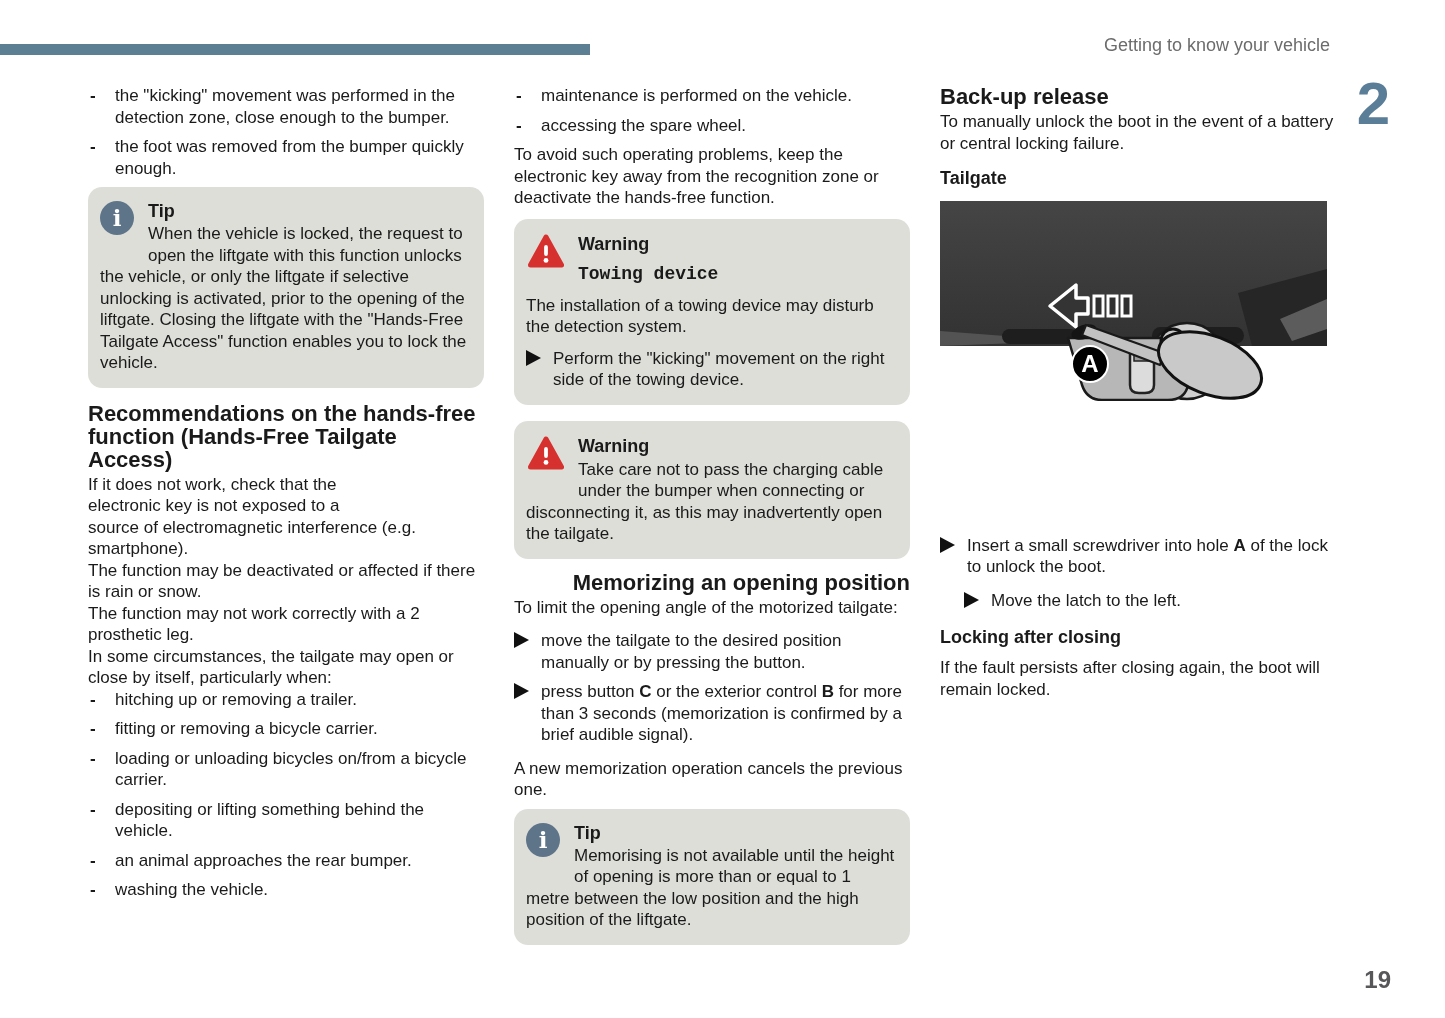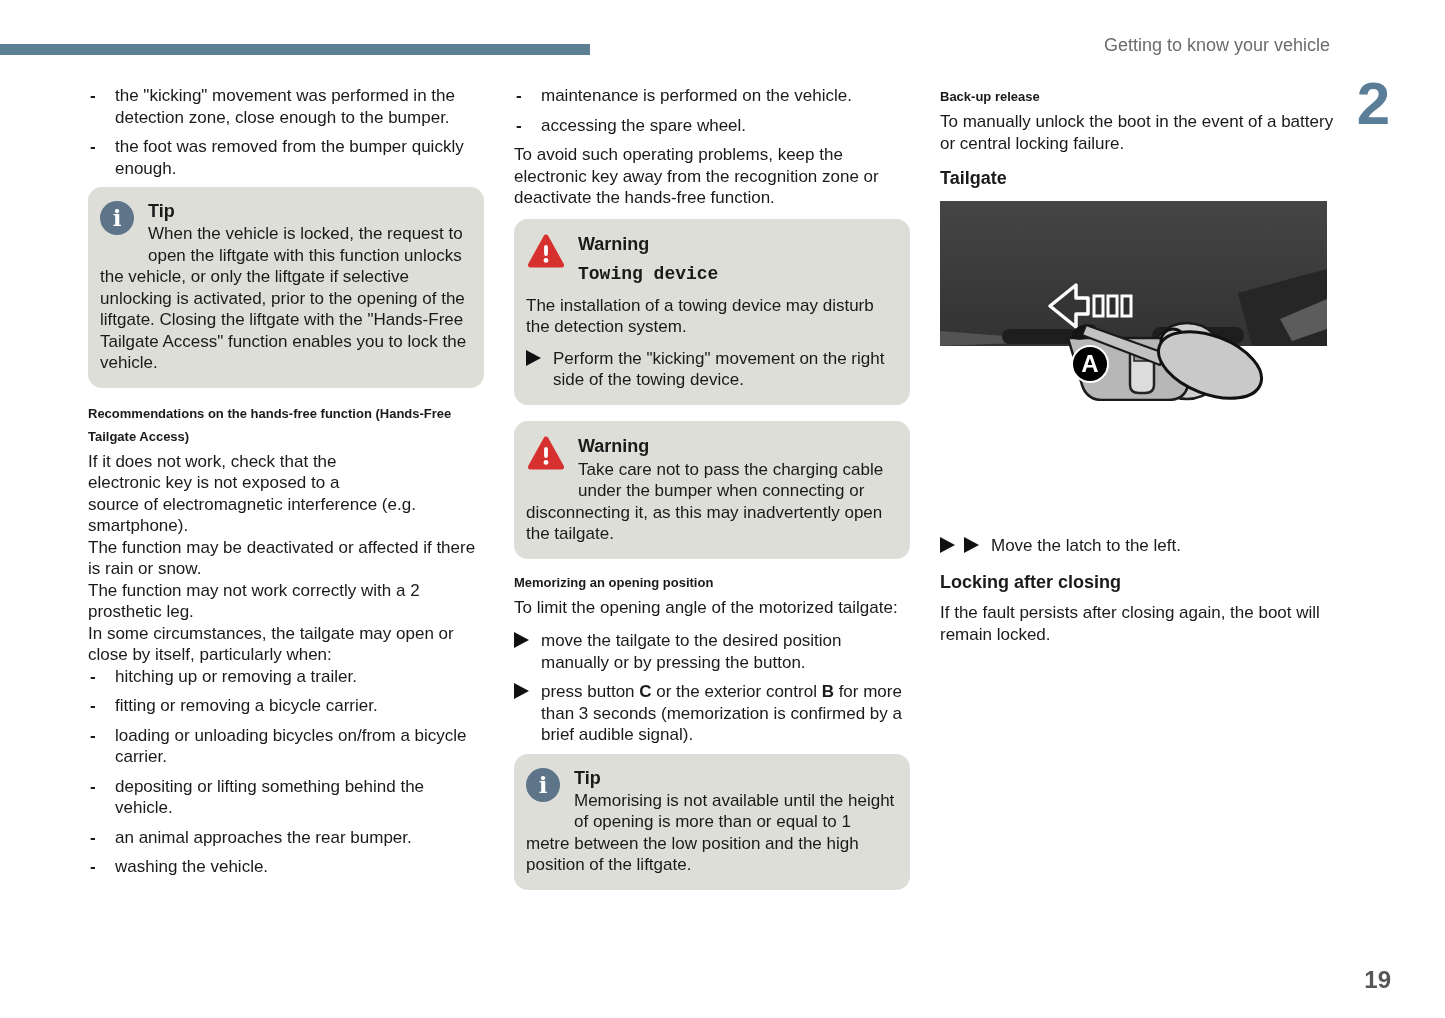--- a/index.html
+++ b/index.html
@@ -30,21 +30,21 @@
   .warn-sub { font-weight:bold; font-size:18px; line-height:26px; margin-top:4px;font-family:Liberation Mono, monospace; }
 
   .icon-info {
     float:left; width:34px; height:34px; margin:2px 14px 16px 0;
     border-radius:50%; background:#5e7589; color:#fff;
     display:flex; align-items:center; justify-content:center;
     font-size:23px; font-weight:bold; font-family:"DejaVu Serif", serif;
   }
   .icon-warn { float:left; width:36px; height:34px; margin:3px 14px 15px 2px; }
 
-  .section-h { font-size:13px; line-height:23px; font-weight:bold; margin:14px 0 3px 0; }
+  .section-h { font-size:22px; line-height:23px; font-weight:bold; margin:14px 0 3px 0; }
   .sub-h { font-size:18px; line-height:24px; font-weight:bold; }
 
   .step { position:relative; padding-left:27px; }
   .tri {
     position:absolute; left:0; top:2px; width:0; height:0;
     border-top:8px solid transparent; border-bottom:8px solid transparent;
     border-left:15px solid #111;
   }
 
   .figure { margin-top:11px; margin-bottom:128px; }
@@ -123,34 +123,35 @@
           <svg width="36" height="34" viewBox="0 0 36 34">
             <polygon points="18,3 33.5,31 2.5,31" fill="#d6312e" stroke="#d6312e" stroke-width="5" stroke-linejoin="round"></polygon>
             <rect x="16.1" y="11" width="3.8" height="11" rx="1.9" fill="#ffffff"></rect>
             <circle cx="18" cy="26.4" r="2.4" fill="#ffffff"></circle>
           </svg>
         </span>
         <span class="box-title warn-title">Warning</span><br>
         <span>Take care not to pass the charging cable under the bumper when connecting or disconnecting it, as this may inadvertently open the tailgate.</span>
       </div>
 
-      <div class="section-h" style="margin-top:12px;">Memorizing an opening position</div>
+      <div class="section-h" style="margin-top:12px;text-align:right;">Memorizing an opening position</div>
       <p>To limit the opening angle of the motorized tailgate:</p>
 
       <div class="steps mt12">
         <div class="step">
           <span class="tri"></span>
           <span>move the tailgate to the desired position manually or by pressing the button.</span>
         </div>
         <div class="step">
           <span class="tri"></span>
           <span><span>press button </span><b>C</b><span> or the exterior control </span><b>B</b><span> for more than 3 seconds (memorization is confirmed by a brief audible signal).</span></span>
         </div>
       </div>
 
+      <p class="mt12">A new memorization operation cancels the previous one.</p>
 
       <div class="box mt8">
         <div class="icon-info">i</div>
         <span class="box-title">Tip</span><br>
         <span>Memorising is not available until the height of opening is more than or equal to 1 metre between the low position and the high position of the liftgate.</span>
       </div>
     </div>
 
     <div class="col">
       <div class="section-h" style="margin-top:0;">Back-up release</div>
@@ -195,20 +196,21 @@
           <ellipse cx="270" cy="164" rx="54" ry="29" fill="#c9c9c9" stroke="#111111" stroke-width="3" transform="rotate(21 270 164)"></ellipse>
 
           <circle cx="150" cy="163" r="18" fill="#000000" stroke="#ffffff" stroke-width="2"></circle>
           <text x="150" y="171" text-anchor="middle" font-family="Liberation Sans, sans-serif" font-size="24" font-weight="bold" fill="#ffffff">A</text>
         </svg>
       </div>
 
       <div class="steps">
         <div class="step">
           <span class="tri"></span>
+          <span><span>Insert a small screwdriver into hole </span><b>A</b><span> of the lock to unlock the boot.</span></span>
         </div>
         <div class="step" style="margin-top:12px;margin-left:24px;">
           <span class="tri"></span>
           <span>Move the latch to the left.</span>
         </div>
       </div>
 
       <div class="sub-h mt14">Locking after closing</div>
       <p class="mt8">If the fault persists after closing again, the boot will remain locked.</p>
     </div>

